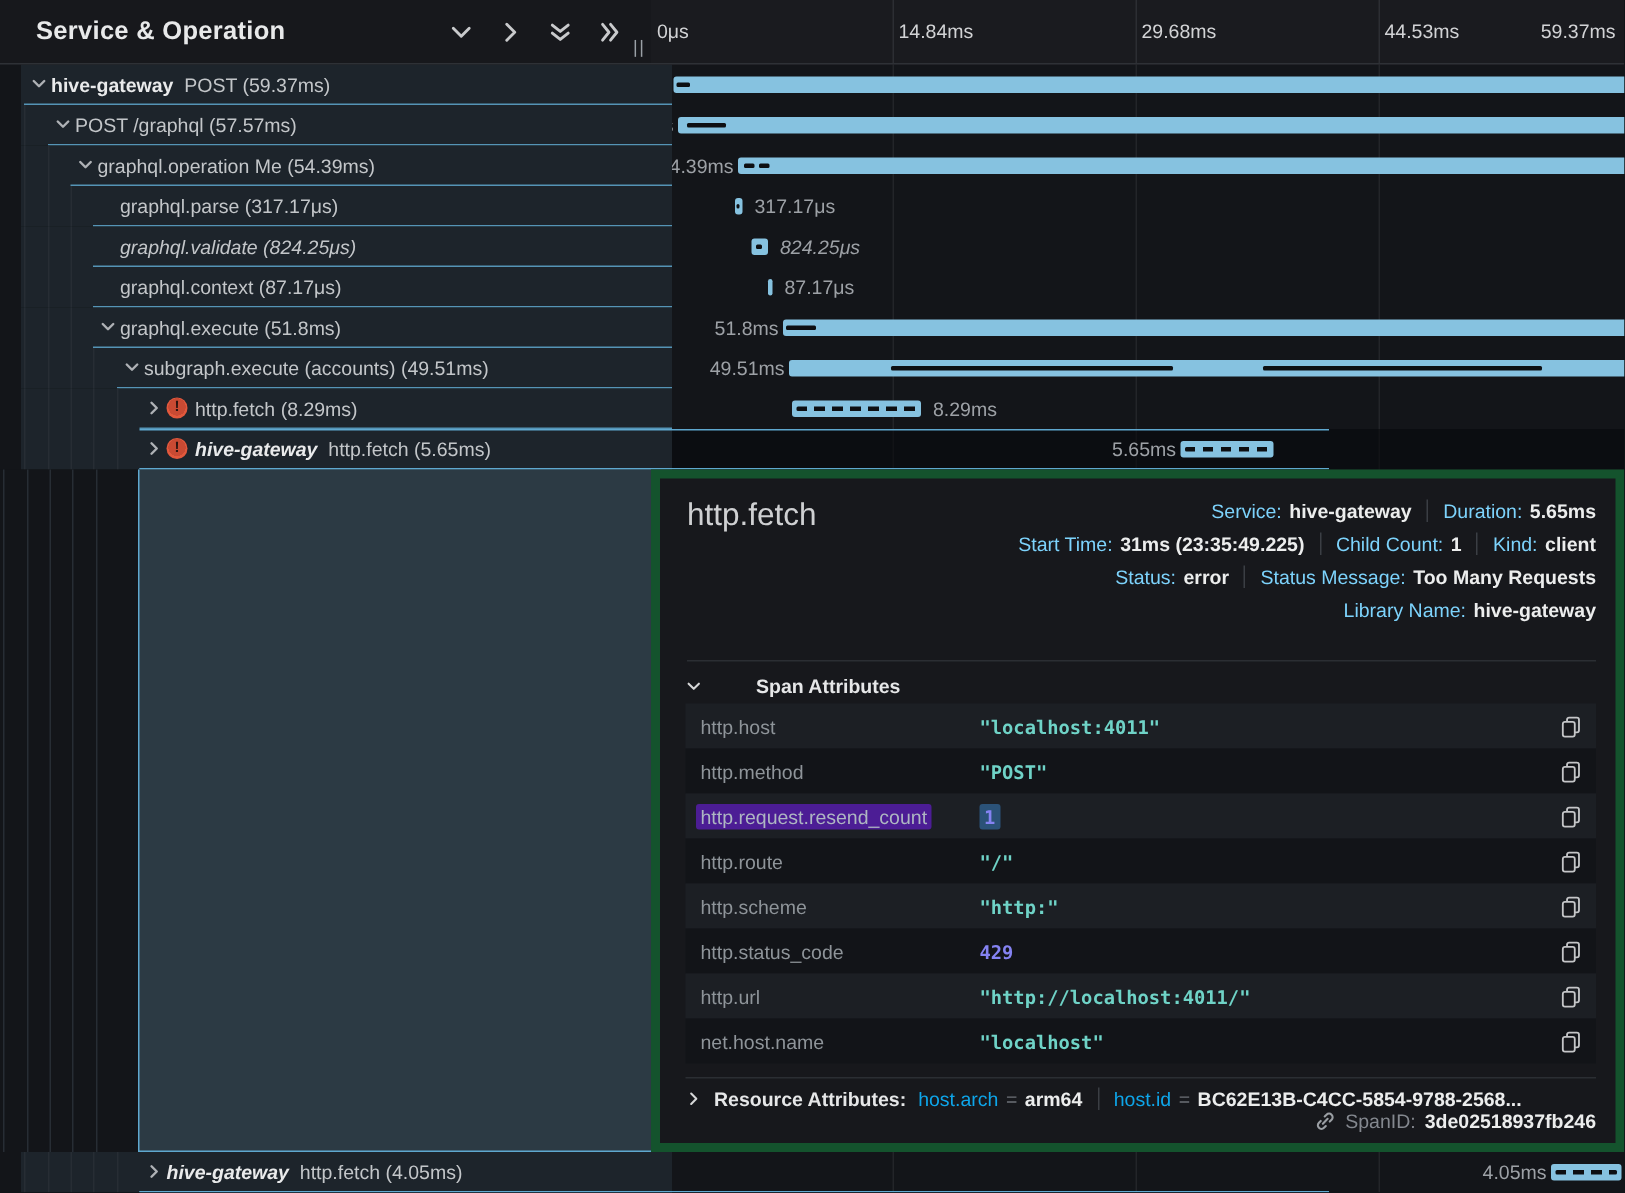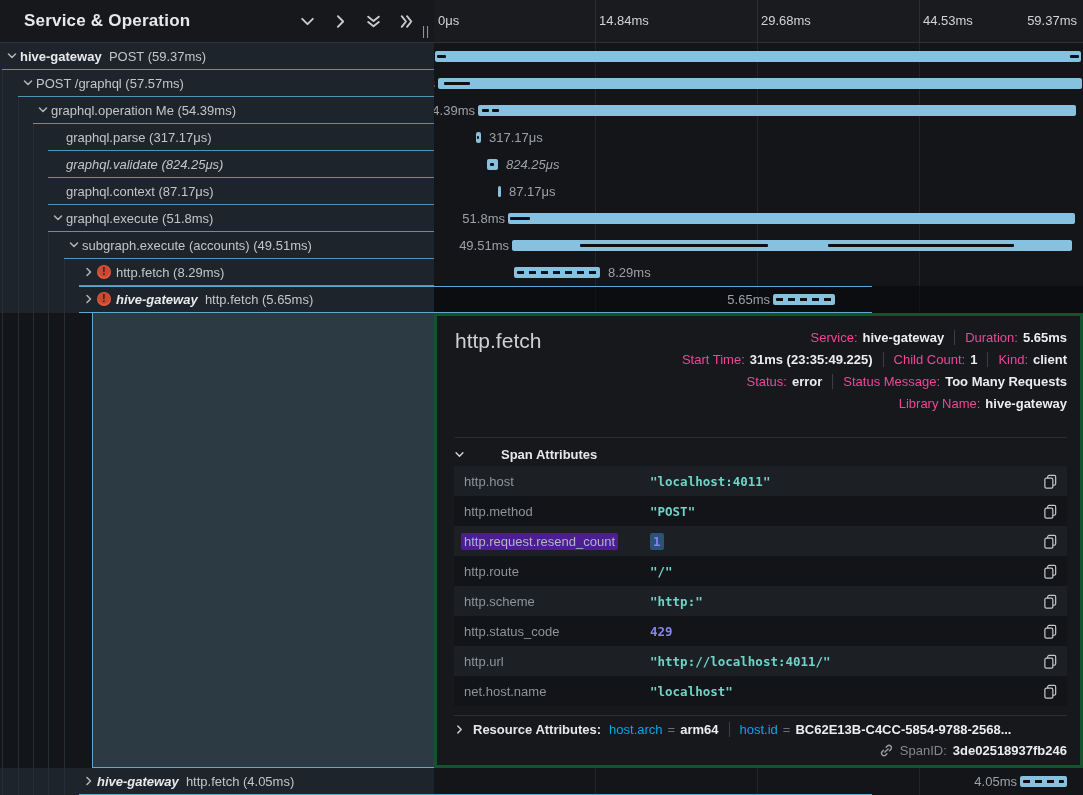--- a/index.html
+++ b/index.html
@@ -16,21 +16,21 @@
   .left-header .title { font-size:17px; font-weight:700; color:#e8e9ea; margin-left:24px; letter-spacing:.2px; }
   .hdr-icons { position:absolute; right:18px; top:0; height:43px; display:flex; align-items:center; gap:13px; }
   .hdr-btn { width:20px; height:20px; display:flex; align-items:center; justify-content:center; cursor:pointer; }
   .resize-handle { position:absolute; left:422px; top:24px; color:#9aa0a6; font-size:12px; letter-spacing:1px; z-index:6; }
   .axis-header { position:absolute; left:434px; top:0; width:649px; height:43px; background:#1a1b1f;
     border-bottom:1px solid #2e3136; z-index:4; }
   .axis-tick { position:absolute; top:13px; font-size:13px; color:#d2d3d5; }
   .axis-grid { position:absolute; top:0; bottom:0; width:1px; background:#2c2e33; }
 
   
-  .trace-row { position:absolute; left:0; width:872px; height:27px; z-index:1; }
+  .trace-row { position:absolute; left:14px; width:872px; height:27px; z-index:1; }
   .tree-cell { position:absolute; left:0; top:0; width:434px; height:27px; background:#1d242b; cursor:pointer; }
   .tree-border { position:absolute; bottom:0; height:1px; right:0; background:#5fa8cf; opacity:.85; }
   .guide { position:absolute; top:0; bottom:0; width:1px; background:#272d34; }
   .tree-chevron { position:absolute; top:7px; width:12px; height:12px; cursor:pointer; }
   .err-icon { position:absolute; top:6px; width:14px; height:14px; border-radius:50%;
     background:radial-gradient(circle at 50% 45%, #c94a33 0 55%, #e2583c 56% 100%);
     display:flex; align-items:center; justify-content:center;
     color:#2b1410; font-size:10px; font-weight:700; line-height:1; }
   .tree-label { position:absolute; top:5.5px; font-size:13px; white-space:nowrap; color:#c3c6c9; }
   .svc { font-weight:700; color:#e9eaeb; }
@@ -42,25 +42,25 @@
   .span-bar .mark { position:absolute; top:4px; height:3px; background:#0d0f12; border-radius:1px; }
   .span-bar.dashed::after { content:""; position:absolute; left:3px; right:3px; top:4px; height:3px;
     background:repeating-linear-gradient(90deg, #0d0f12 0 7px, transparent 7px 12px); border-radius:1px; }
   .bar-label { position:absolute; top:6px; font-size:13px; color:#9da1a6; white-space:nowrap; }
 
   
   .filler-left { position:absolute; left:0; top:313px; width:92px; height:455px; background:#131519; z-index:2; }
   .detail-filler { position:absolute; left:92px; top:313px; width:342px; height:455px; background:#2c3a44;
     border-left:1px solid #5fa8cf; border-bottom:1px solid #5fa8cf; z-index:3; }
   .detail-panel { position:absolute; left:434px; top:313px; width:649px; height:455px; background:#17181c;
-    border:3px solid #14532d; z-index:3; }
+    border:6px solid #14532d; z-index:3; }
   .dp-title { position:absolute; left:18px; top:13px; font-size:21px; color:#cfd0d2; font-weight:400; }
   .dp-meta { position:absolute; right:13px; top:10px; text-align:right; }
   .dp-meta-line { height:22px; display:flex; justify-content:flex-end; align-items:center; font-size:13px; }
-  .dp-meta-line .lbl { color:#ec4899; }
+  .dp-meta-line .lbl { color:#7dd3fc; }
   .dp-meta-line .val { color:#eceded; font-weight:700; margin-left:5px; }
   .dp-meta-sep { display:inline-block; width:1px; height:15px; background:#3b3e44; margin:0 10px; }
   .dp-divider { position:absolute; left:18px; right:13px; top:121px; height:1px; background:#2b2e33; }
   .sec-header { position:absolute; left:17px; top:131px; display:flex; align-items:center; gap:7px; cursor:pointer; }
   .sec-header .txt { font-size:13px; font-weight:700; color:#e6e7e8;margin-left:29px; }
   .attr-table { position:absolute; left:17px; right:13px; top:150px; }
   .attr-row { height:30px; display:flex; align-items:center; padding:0 10px; position:relative; }
   .attr-row:nth-child(odd) { background:#1c1f24; }
   .attr-row:nth-child(even) { background:#121418; }
   .attr-key { width:150px; flex:none; font-size:13px; color:#8e9499; white-space:nowrap; }

